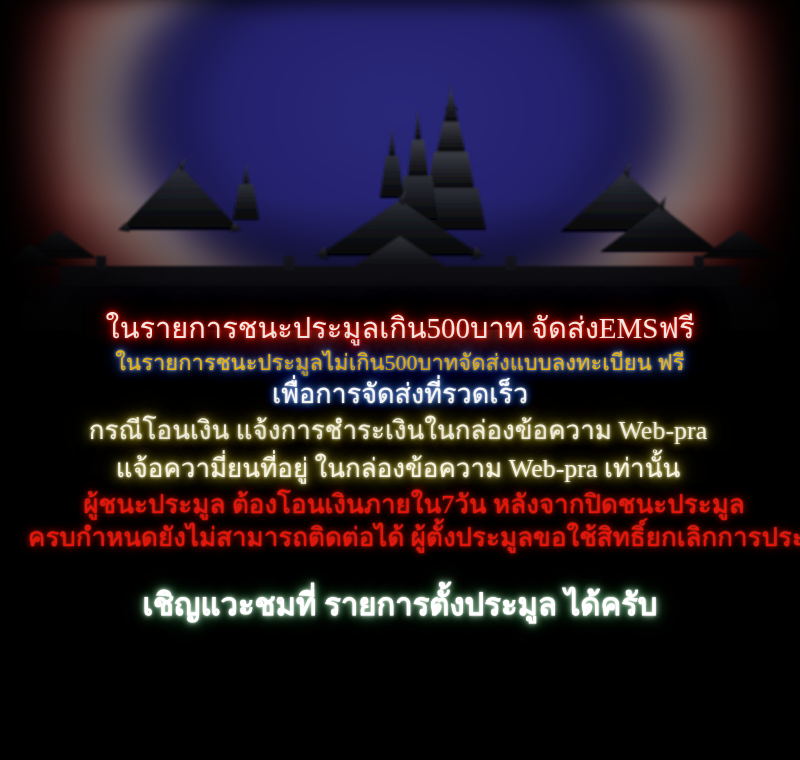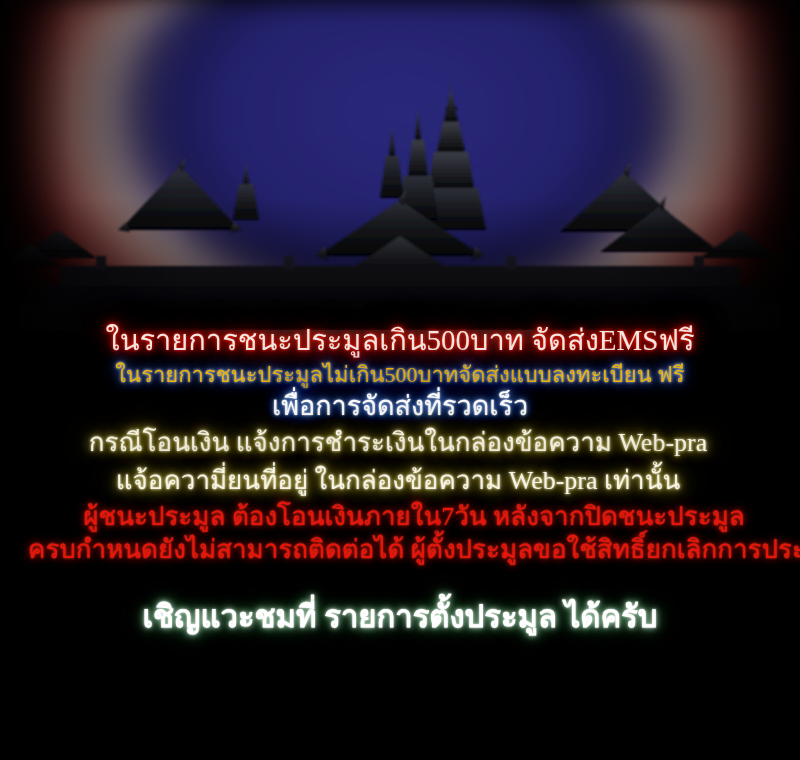--- a/index.html
+++ b/index.html
@@ -84,21 +84,21 @@
     width: 800px;
     height: 250px;
     pointer-events: none;
   }
   .temple svg { display: block; width: 800px; height: 250px; }
 
   
   .text-stack {
     position: absolute;
     left: 0;
-    top: 322px;
+    top: 310px;
     width: 800px;
     text-align: center;
     z-index: 5;
   }
   .line {
     white-space: nowrap;
     line-height: 1.0;
   }
 
   .l-red-1 {

